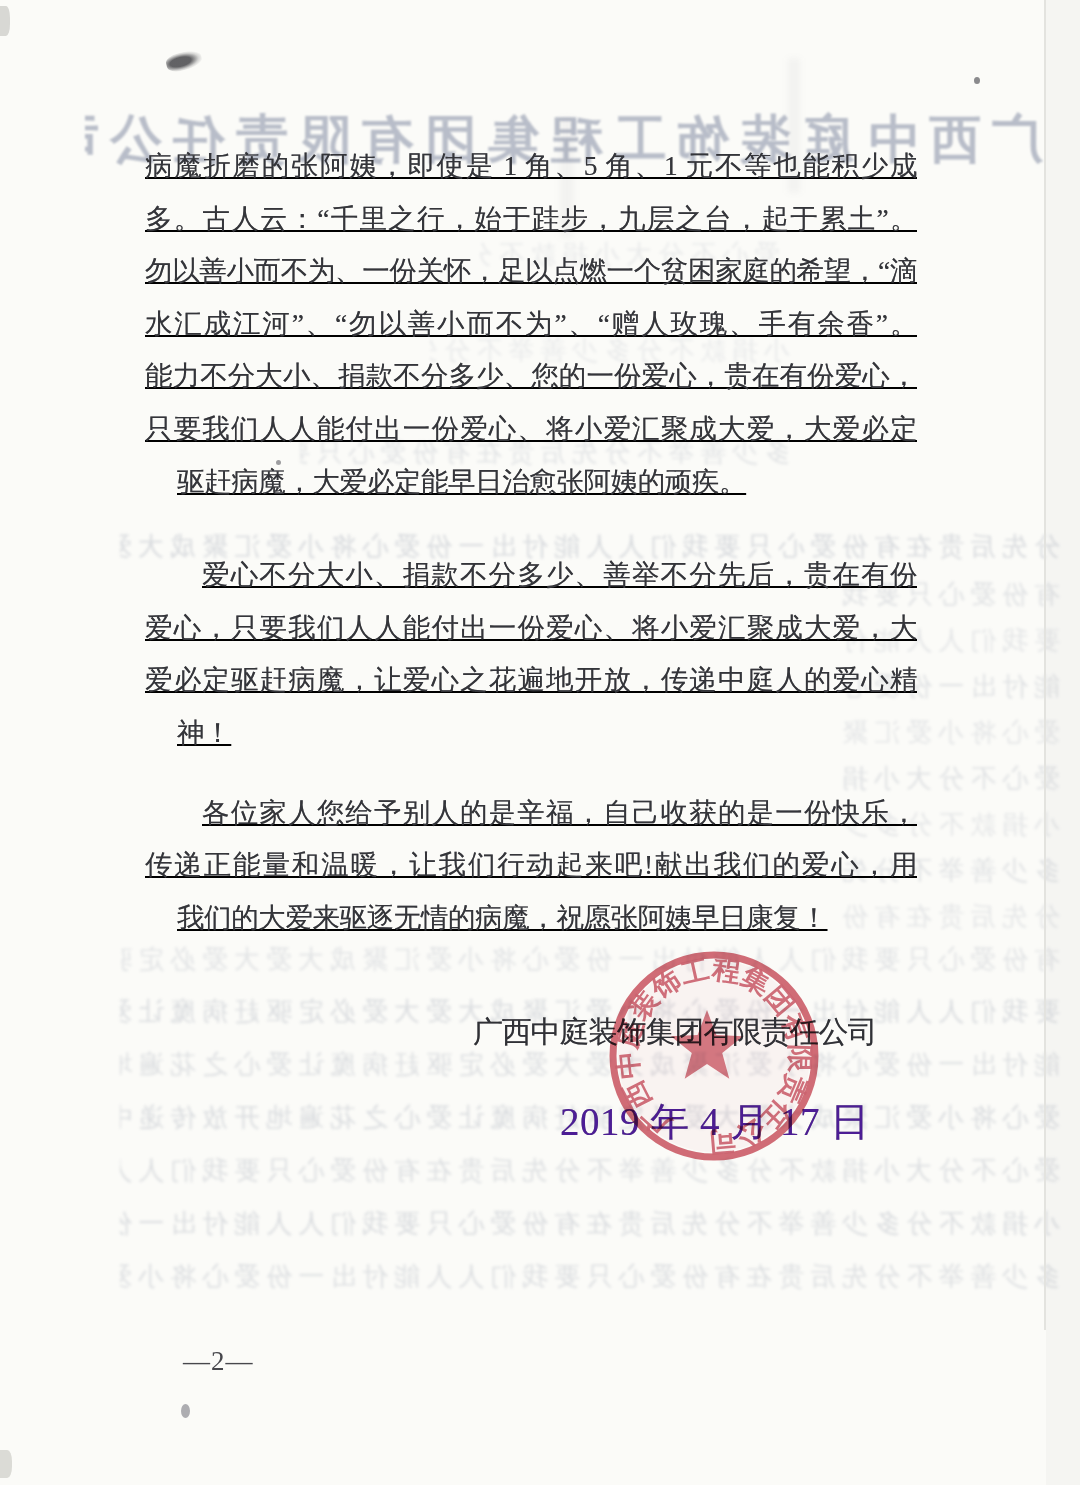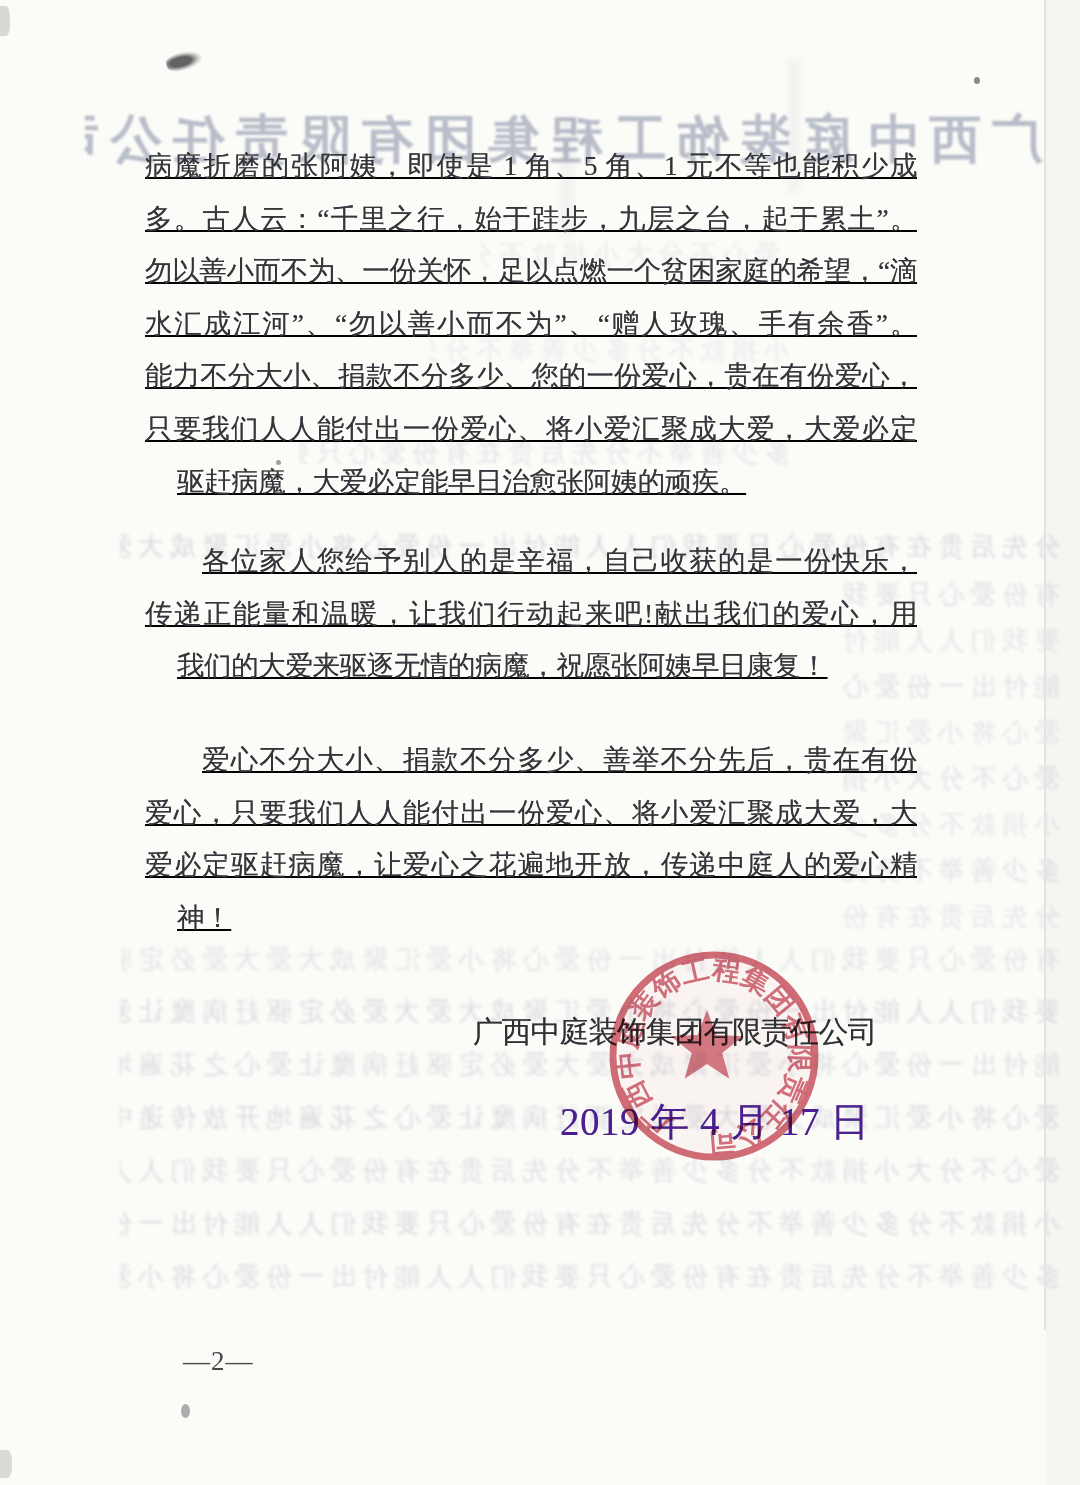--- a/index.html
+++ b/index.html
@@ -109,30 +109,30 @@
   <div class="letter-body" id="letter-body">
       <div class="para p1">
         <div class="line">病魔折磨的张阿姨，即使是 1 角、5 角、1 元不等也能积少成</div>
         <div class="line">多。古人云：“千里之行，始于跬步，九层之台，起于累土”。</div>
         <div class="line">勿以善小而不为、一份关怀，足以点燃一个贫困家庭的希望，“滴</div>
         <div class="line">水汇成江河”、“勿以善小而不为”、“赠人玫瑰、手有余香”。</div>
         <div class="line">能力不分大小、捐款不分多少、您的一份爱心，贵在有份爱心，</div>
         <div class="line">只要我们人人能付出一份爱心、将小爱汇聚成大爱，大爱必定</div>
         <div class="line last">驱赶病魔，大爱必定能早日治愈张阿姨的顽疾。</div>
       </div>
-      <div class="para p3">
-        <div class="line indent">各位家人您给予别人的是辛福，自己收获的是一份快乐，</div>
-        <div class="line">传递正能量和温暖，让我们行动起来吧!献出我们的爱心，用</div>
-        <div class="line last">我们的大爱来驱逐无情的病魔，祝愿张阿姨早日康复！</div>
-      </div>
       <div class="para p2">
         <div class="line indent">爱心不分大小、捐款不分多少、善举不分先后，贵在有份</div>
         <div class="line">爱心，只要我们人人能付出一份爱心、将小爱汇聚成大爱，大</div>
         <div class="line">爱必定驱赶病魔，让爱心之花遍地开放，传递中庭人的爱心精</div>
         <div class="line last">神！</div>
+      </div>
+      <div class="para p3">
+        <div class="line indent">各位家人您给予别人的是辛福，自己收获的是一份快乐，</div>
+        <div class="line">传递正能量和温暖，让我们行动起来吧!献出我们的爱心，用</div>
+        <div class="line last">我们的大爱来驱逐无情的病魔，祝愿张阿姨早日康复！</div>
       </div>
     </div>
 
   <div class="sig-company">广西中庭装饰集团有限责任公司</div>
   <div class="sig-date">2019 年 4 月 17 日</div>
 
   <svg class="seal" width="240" height="245" viewBox="595 935 240 245">
     <circle cx="714" cy="1056" r="96" fill="rgba(214,108,118,0.06)" stroke="none"></circle>
     <circle cx="714" cy="1056" r="101" fill="none" stroke="#ce5a66" stroke-width="7"></circle>
     <polygon points="707,1010 716.4,1035.1 743.1,1036.3 722.2,1052.9 729.3,1078.7 707,1064 684.7,1078.7 691.8,1052.9 670.9,1036.3 697.6,1035.1" fill="#cb5260" opacity="0.88"></polygon>

